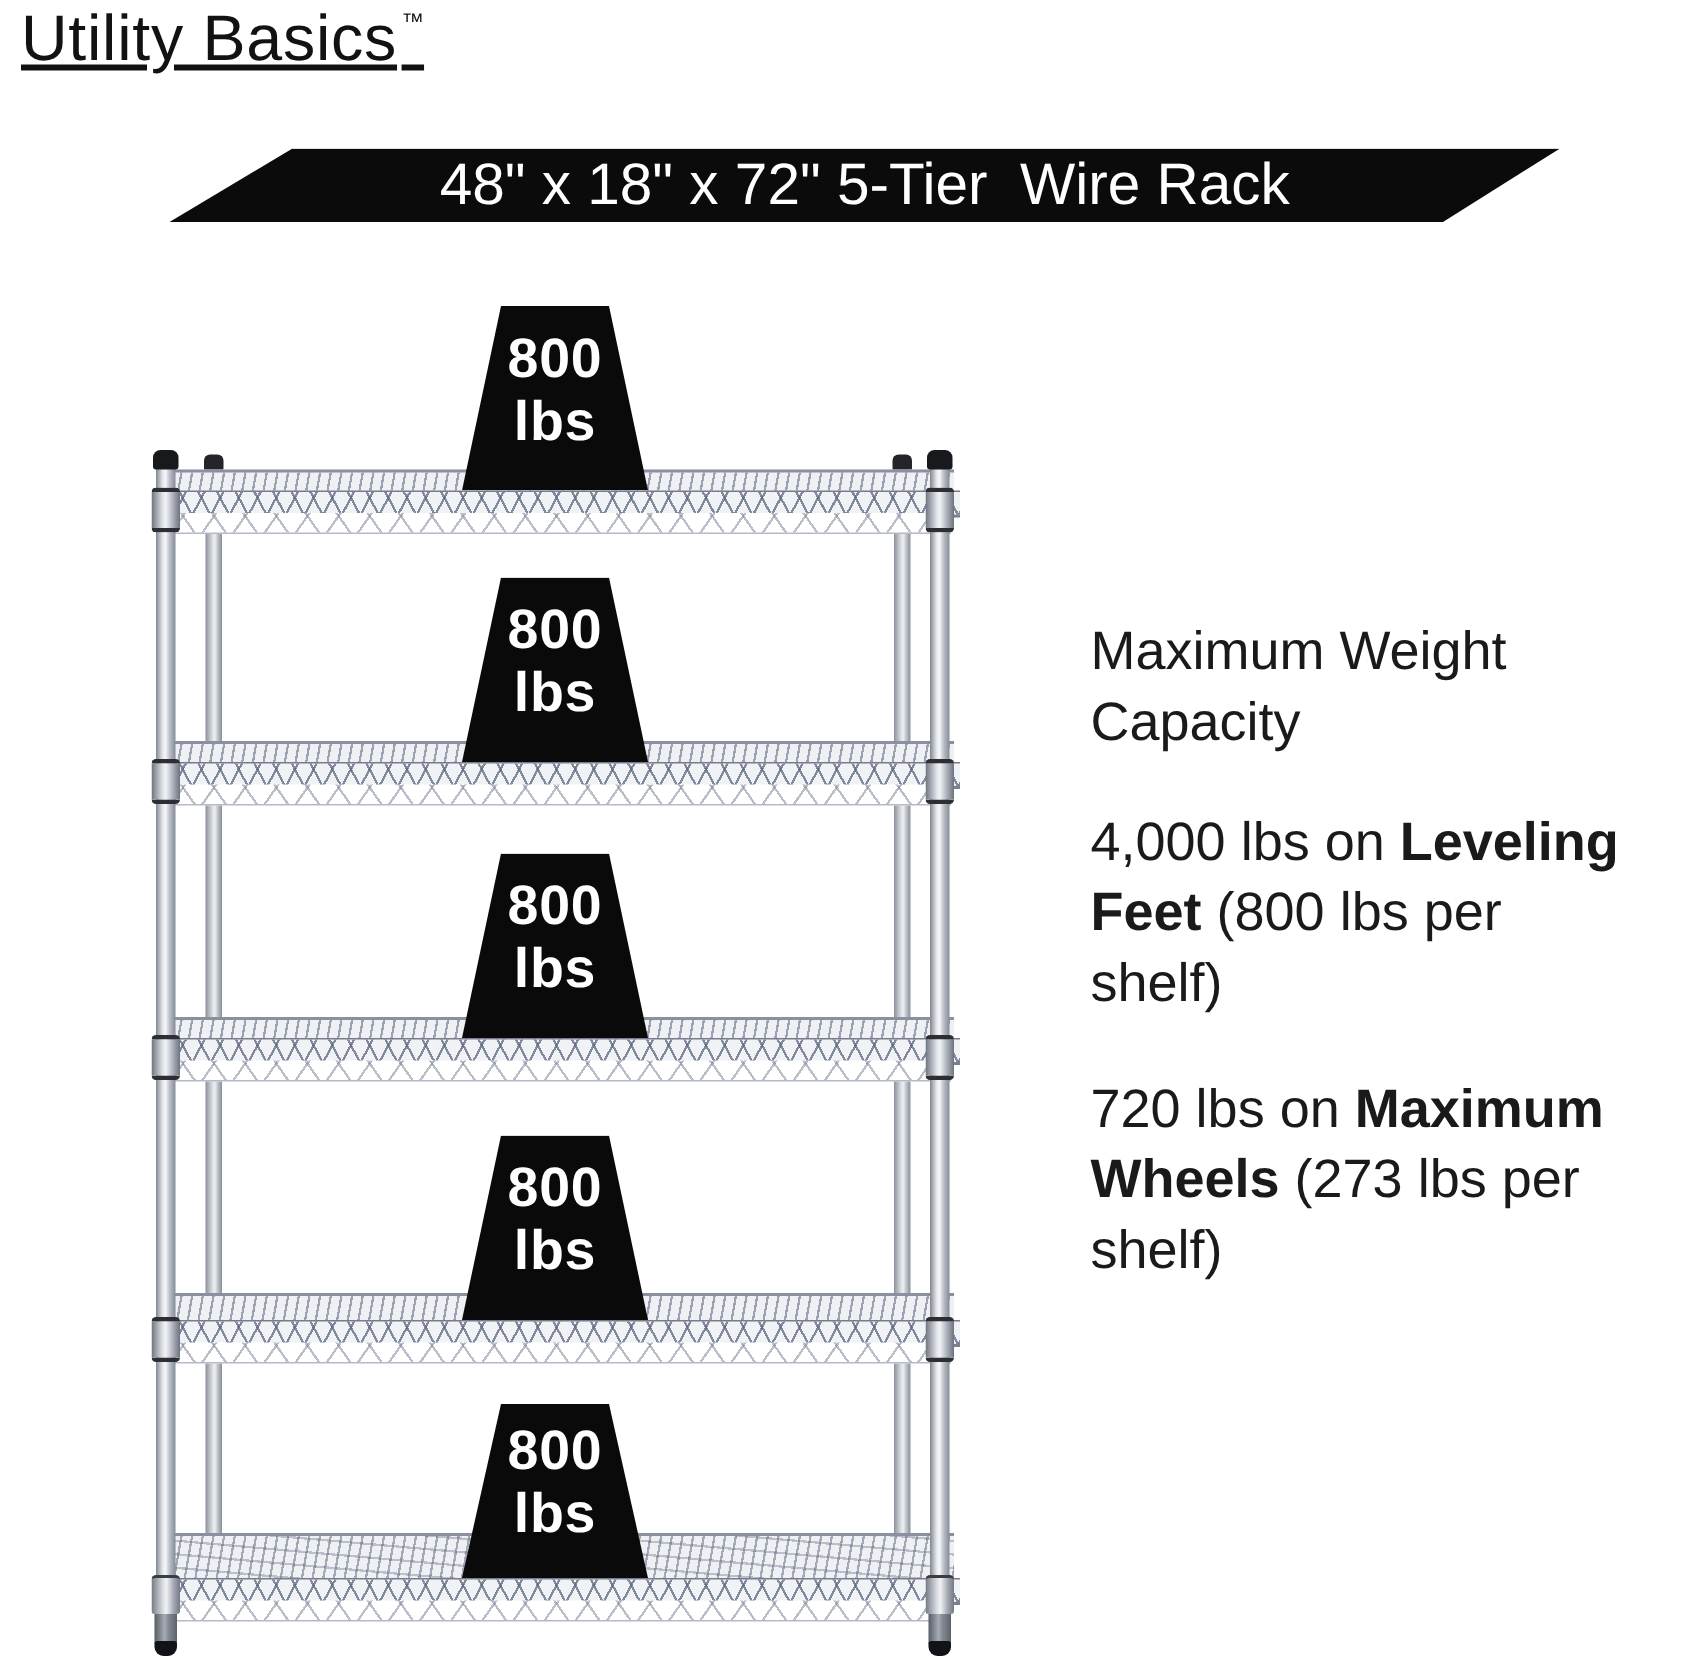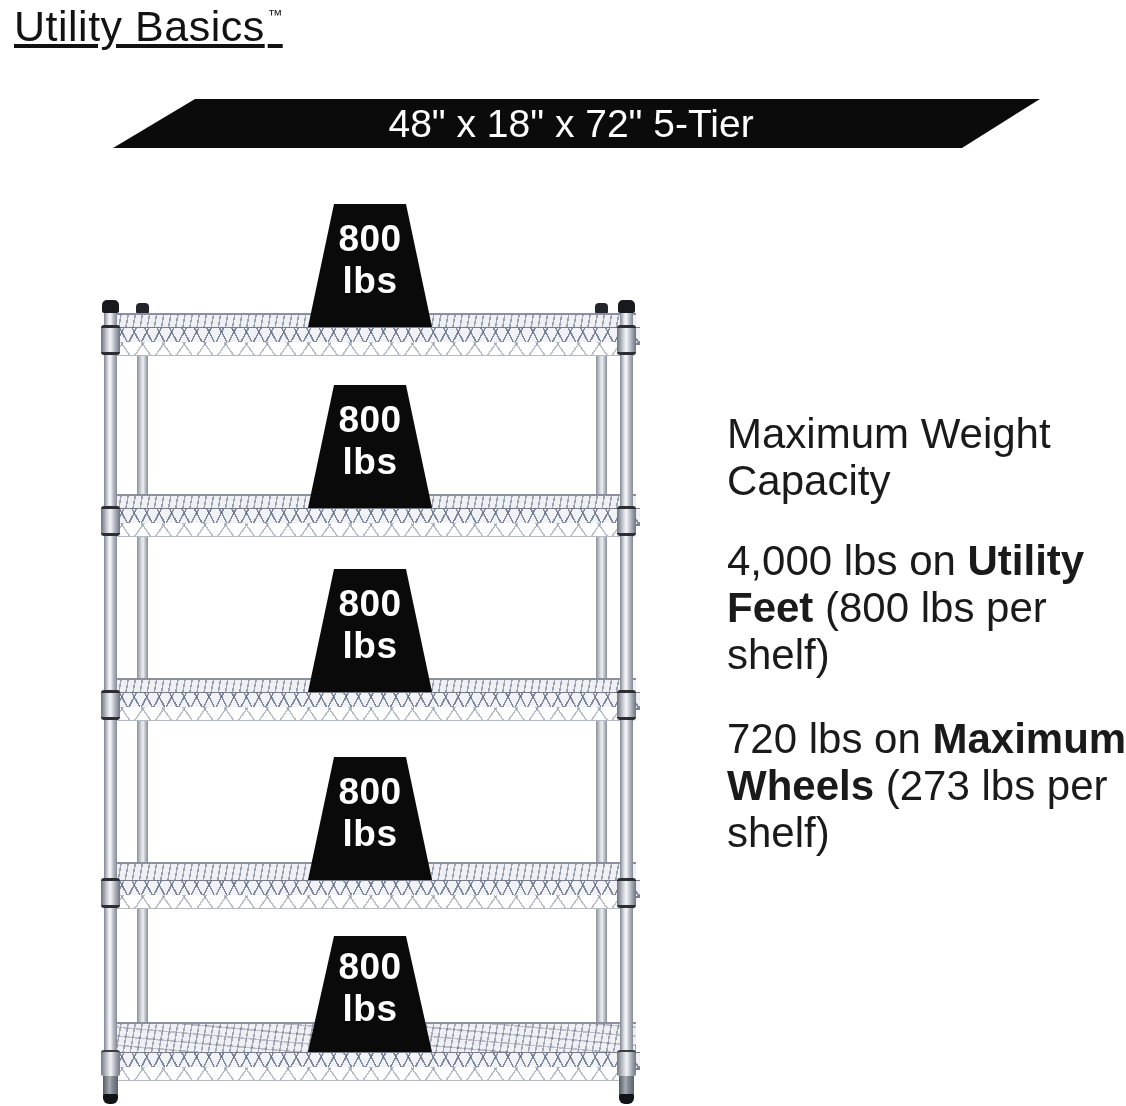--- a/index.html
+++ b/index.html
@@ -57,32 +57,33 @@
   .footcyl{position:absolute;width:15px;height:20px;z-index:9;
         background:linear-gradient(90deg,#565b64 0%,#a6abb4 45%,#878d97 60%,#5c616a 100%);}
   .foottip{position:absolute;width:15px;height:10px;z-index:9;background:#111316;border-radius:2px 2px 6px 6px;}
   
   .weight{position:absolute;left:308px;width:124px;height:123px;z-index:4;background:#0a0a0a;
         clip-path:polygon(26px 0, calc(100% - 26px) 0, 100% 100%, 0 100%);
         display:flex;flex-direction:column;align-items:center;color:#ffffff;
         font-weight:700;font-size:37px;letter-spacing:0.5px;line-height:42px;padding-top:14px;box-sizing:border-box;}
   .w1{top:204px;} .w2{top:385px;} .w3{top:569px;} .w4{top:757px;} .w5{top:936px;height:116px;padding-top:10px;}
   
-  .specs{position:absolute;left:727px;width:400px;color:#1a1a1a;font-size:42px;line-height:47px;}
+  .specs{position:absolute;left:727px;width:400px;color:#1a1a1a;font-size:36px;line-height:47px;}
   .specs b{font-weight:700;}
   .heading{top:410px;white-space:pre-line;}
   .para1{top:537px;} .para2{top:715px;}
 </style>
 </head>
 <body>
 
 <div class="logo"><span>Utility Basics</span><span class="tm">™</span></div>
 
 <div class="banner">
   <span>48" x 18" x 72" 5-Tier </span>
+    <span> Wire Rack</span>
 </div>
 
 <div>
 
   <div class="post back" style="left:137px;top:308px;height:722px;"></div>
   <div class="post back" style="left:596px;top:308px;height:722px;"></div>
   <div class="cap back" style="left:136px;top:303px;"></div>
   <div class="cap back" style="left:595px;top:303px;"></div>
 
   <div class="shelf s1">
@@ -151,21 +152,21 @@
   <div class="foottip" style="left:103px;top:1094px;"></div>
   <div class="footsleeve" style="left:617px;top:1050px;"></div>
   <div class="footcyl" style="left:619px;top:1076px;"></div>
   <div class="foottip" style="left:619px;top:1094px;"></div>
 </div>
 
 <div class="specs heading">Maximum Weight
 Capacity</div>
 
 <div class="specs para1">
-  <span>4,000 lbs on </span><b>Utility</b><br>
+  <span>4,000 lbs on </span><b>Leveling</b><br>
   <b>Feet</b><span> (800 lbs per</span><br>
   <span>shelf)</span>
 </div>
 
 <div class="specs para2">
   <span>720 lbs on </span><b>Maximum</b><br>
   <b>Wheels</b><span> (273 lbs per</span><br>
   <span>shelf)</span>
 </div>
 

